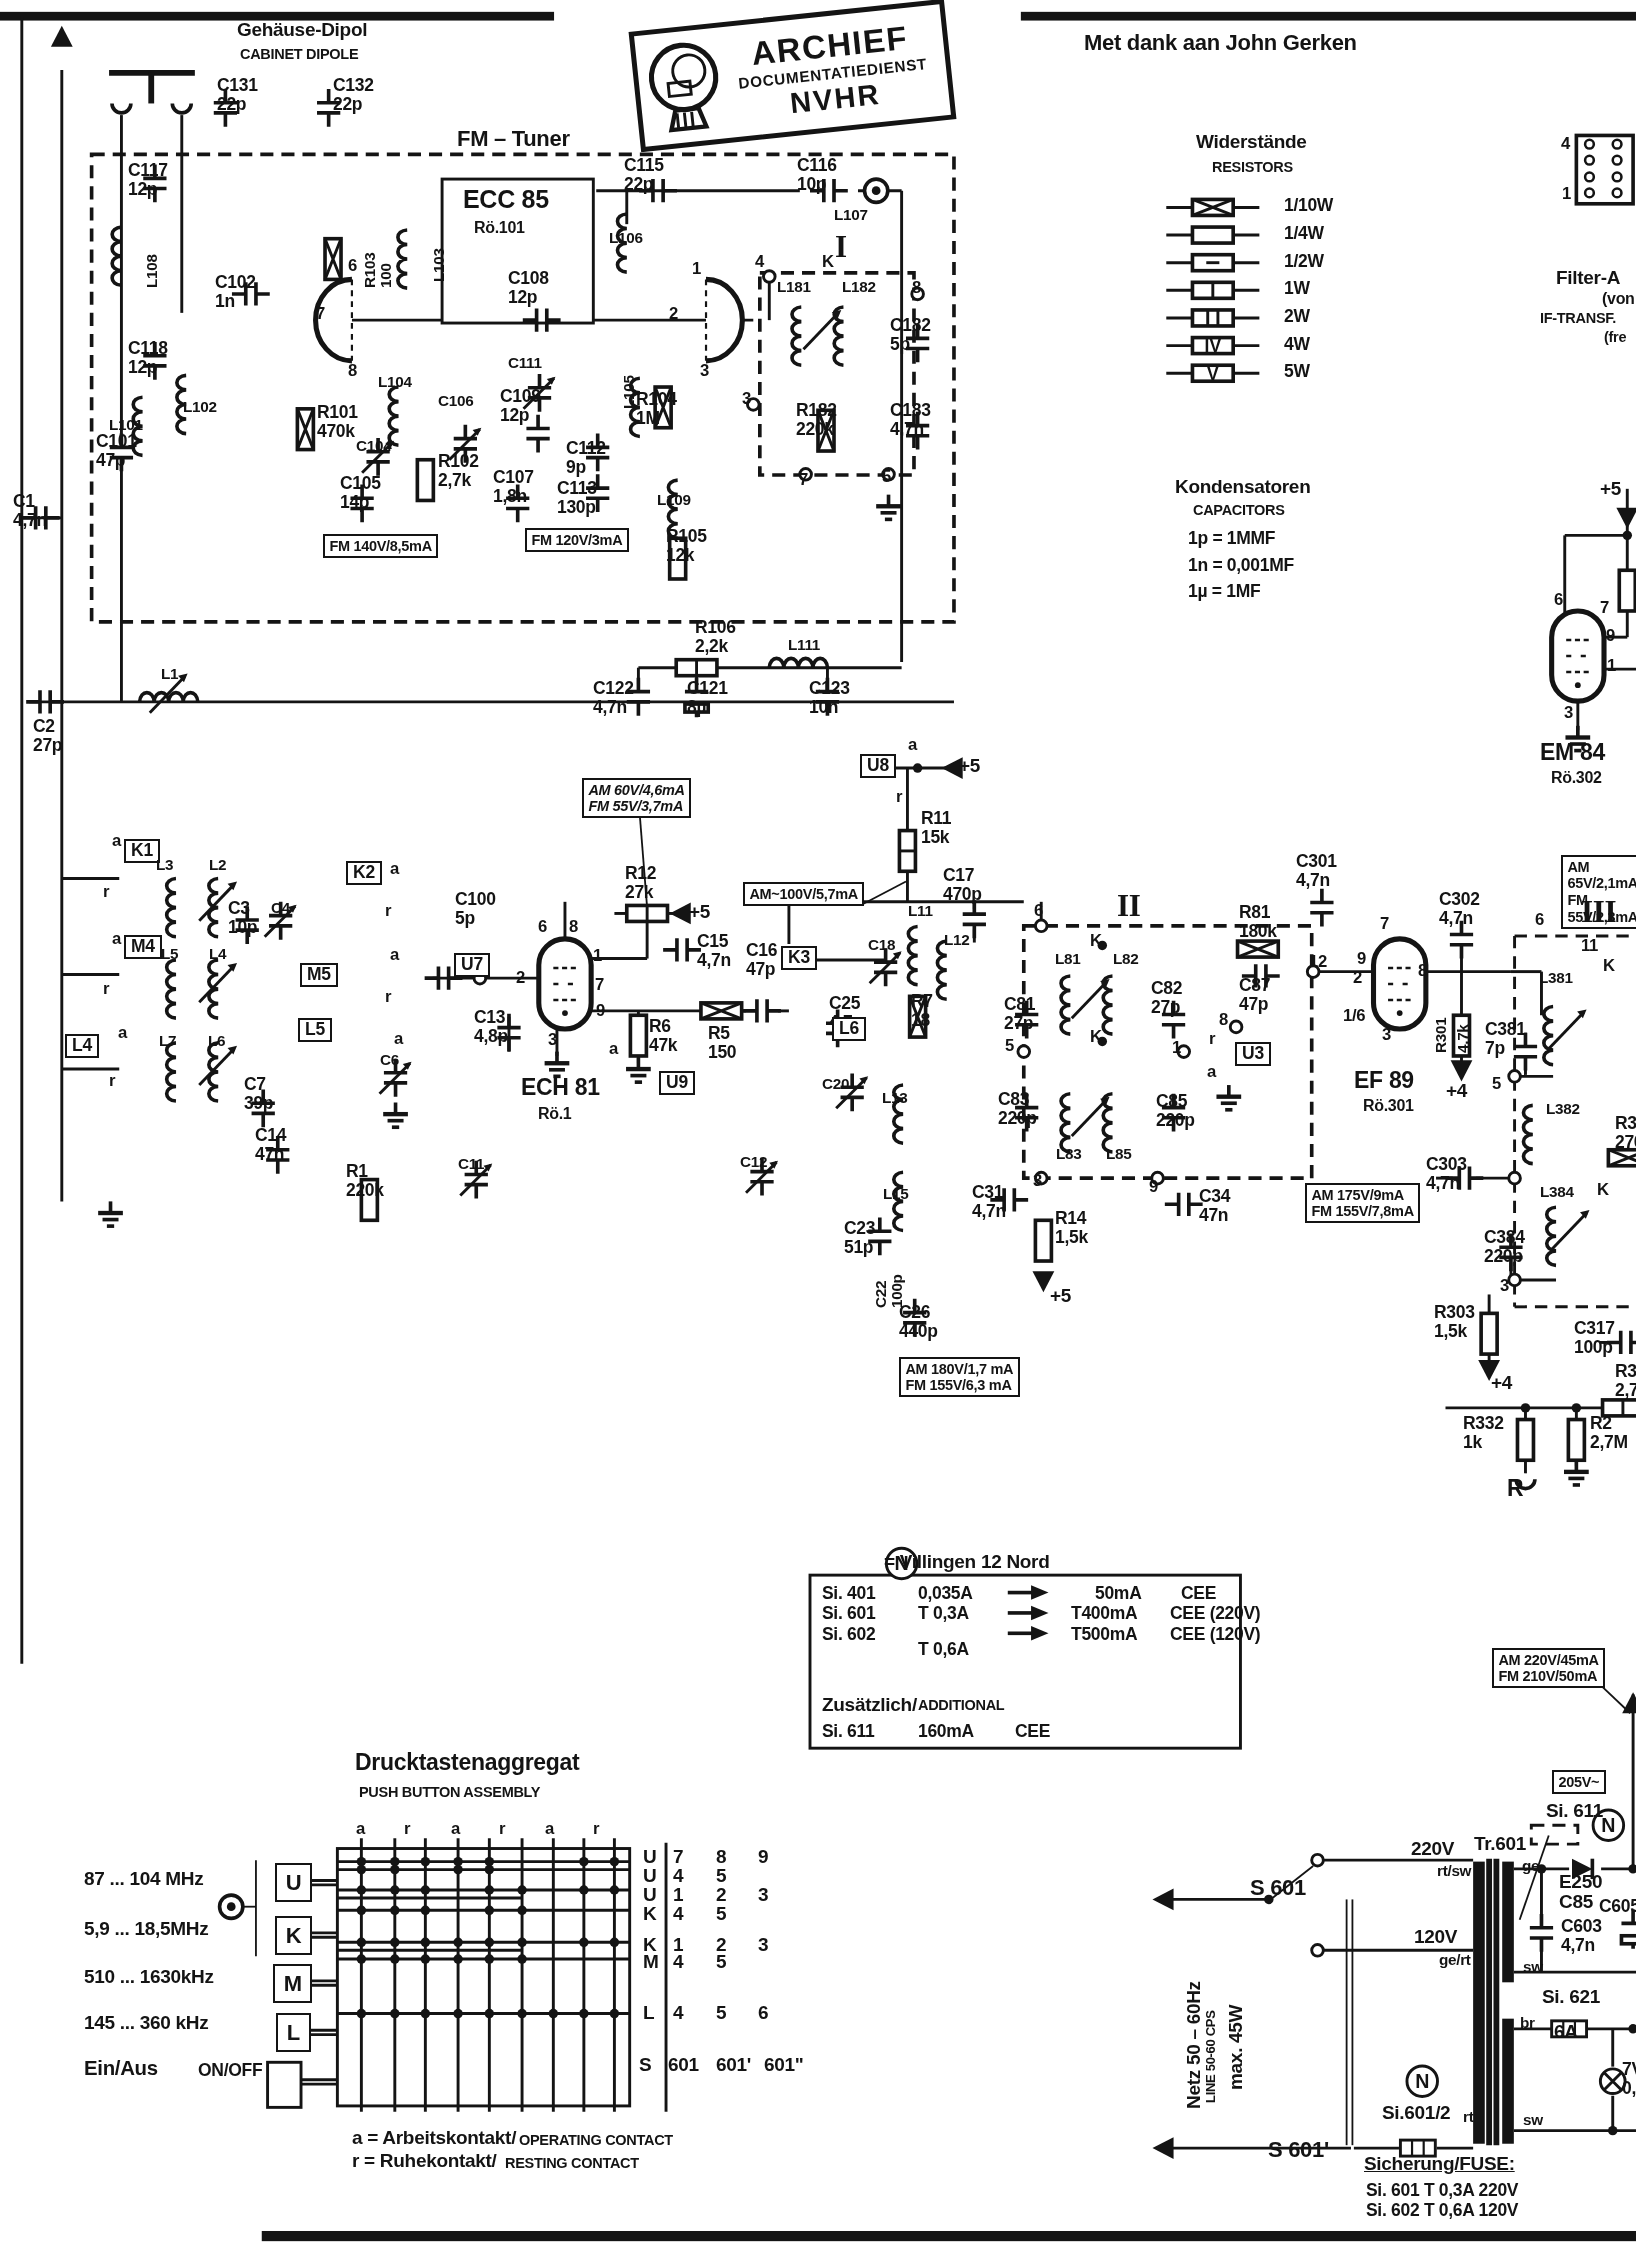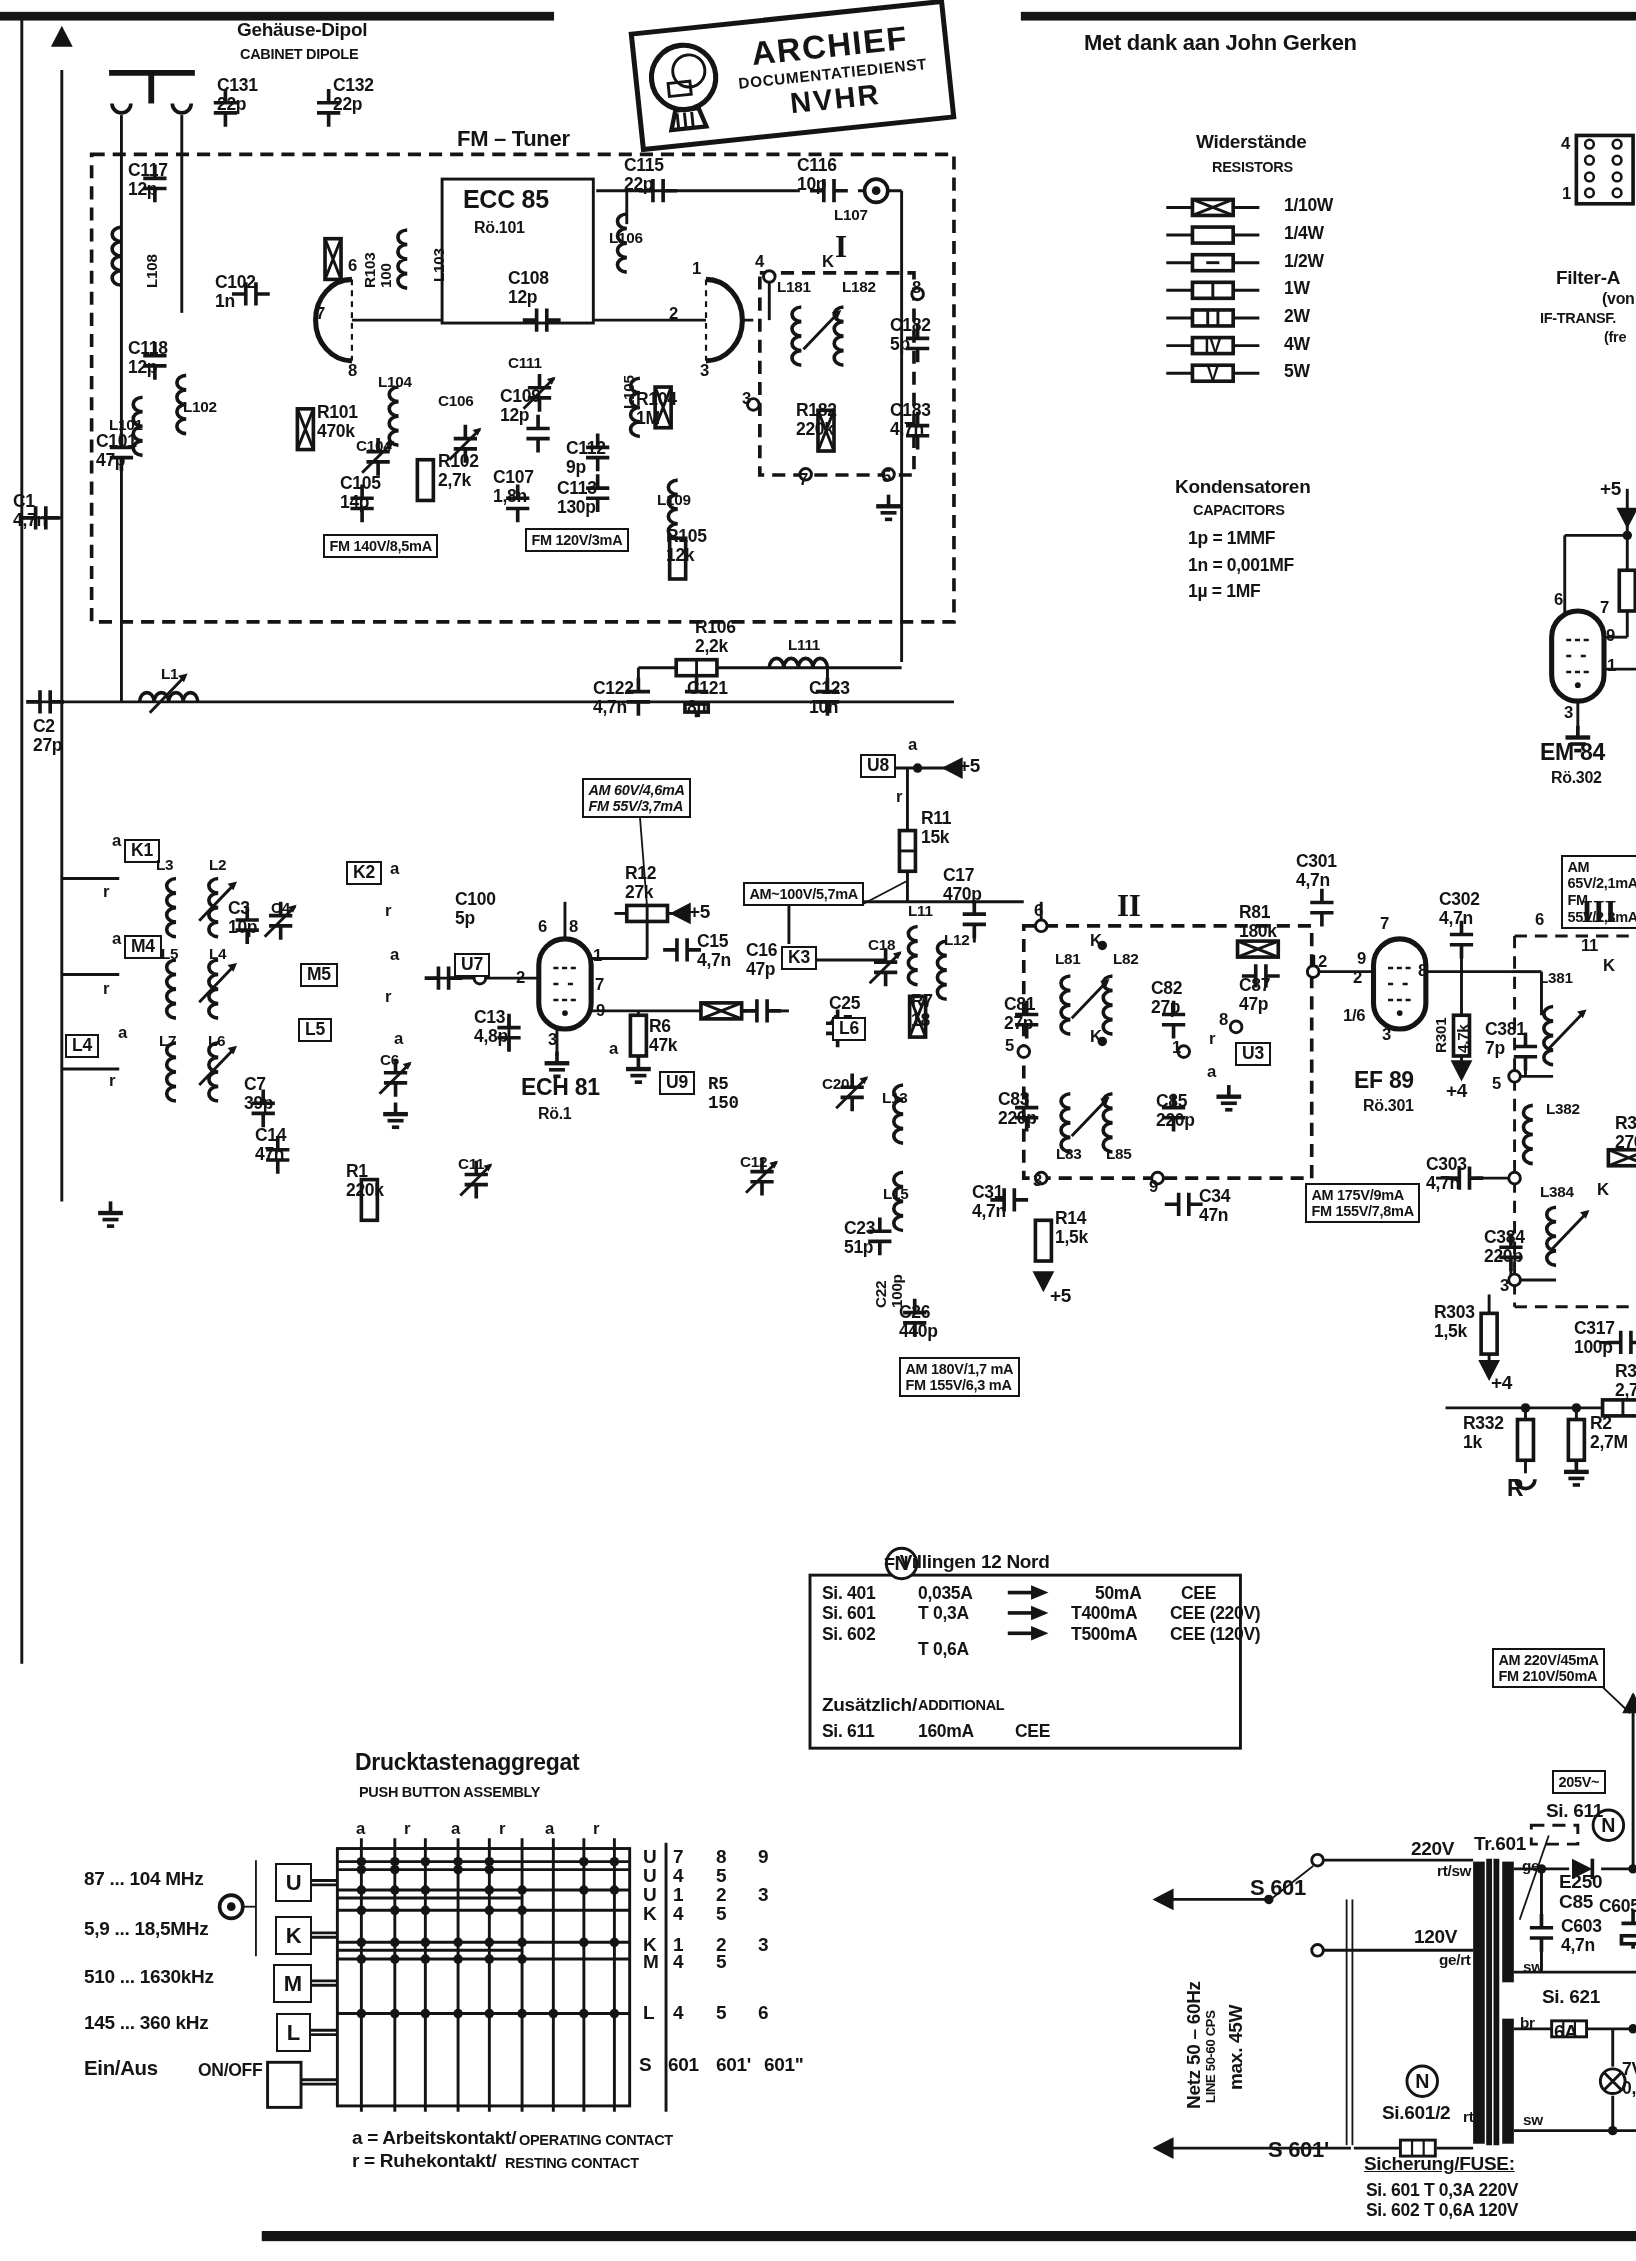--- a/index.html
+++ b/index.html
@@ -717,21 +717,21 @@
       <div class="lb pin" style="left: 516px; top: 969px;">2</div>
       <div class="lb pin" style="left: 595px; top: 976px;">7</div>
       <div class="lb pin" style="left: 596px; top: 1002px;">9</div>
       <div class="lb pin" style="left: 548px; top: 1031px;">3</div>
       <div class="lb b32" style="left: 521px; top: 1075px;">ECH 81</div>
       <div class="lb b22" style="left: 538px; top: 1106px;">Rö.1</div>
       <div class="lb" style="left: 649px; top: 1017px;">R6
 47k</div>
       <div class="lb pin" style="left: 609px; top: 1040px;">a</div>
       <div class="lb box" style="left: 659px; top: 1071px;">U9</div>
-      <div class="lb" style="left: 708px; top: 1075px; font-family: Liberation Mono, monospace;">R5
+      <div class="lb" style="left: 708px; top: 1024px;">R5
 150</div>
       <div class="lb" style="left: 746px; top: 941px;">C16
 47p</div>
       <div class="lb box" style="left: 781px; top: 946px;">K3</div>
       <div class="lb" style="left: 829px; top: 994px;">C25
 4,7n</div>
       <div class="lb sm" style="left: 868px; top: 937px;">C18</div>
       <div class="lb sm" style="left: 900px; top: 903px; margin-left: 8px;">L11</div>
       <div class="lb sm" style="left: 944px; top: 932px;">L12</div>
       <div class="lb" style="left: 911px; top: 992px;">R7

